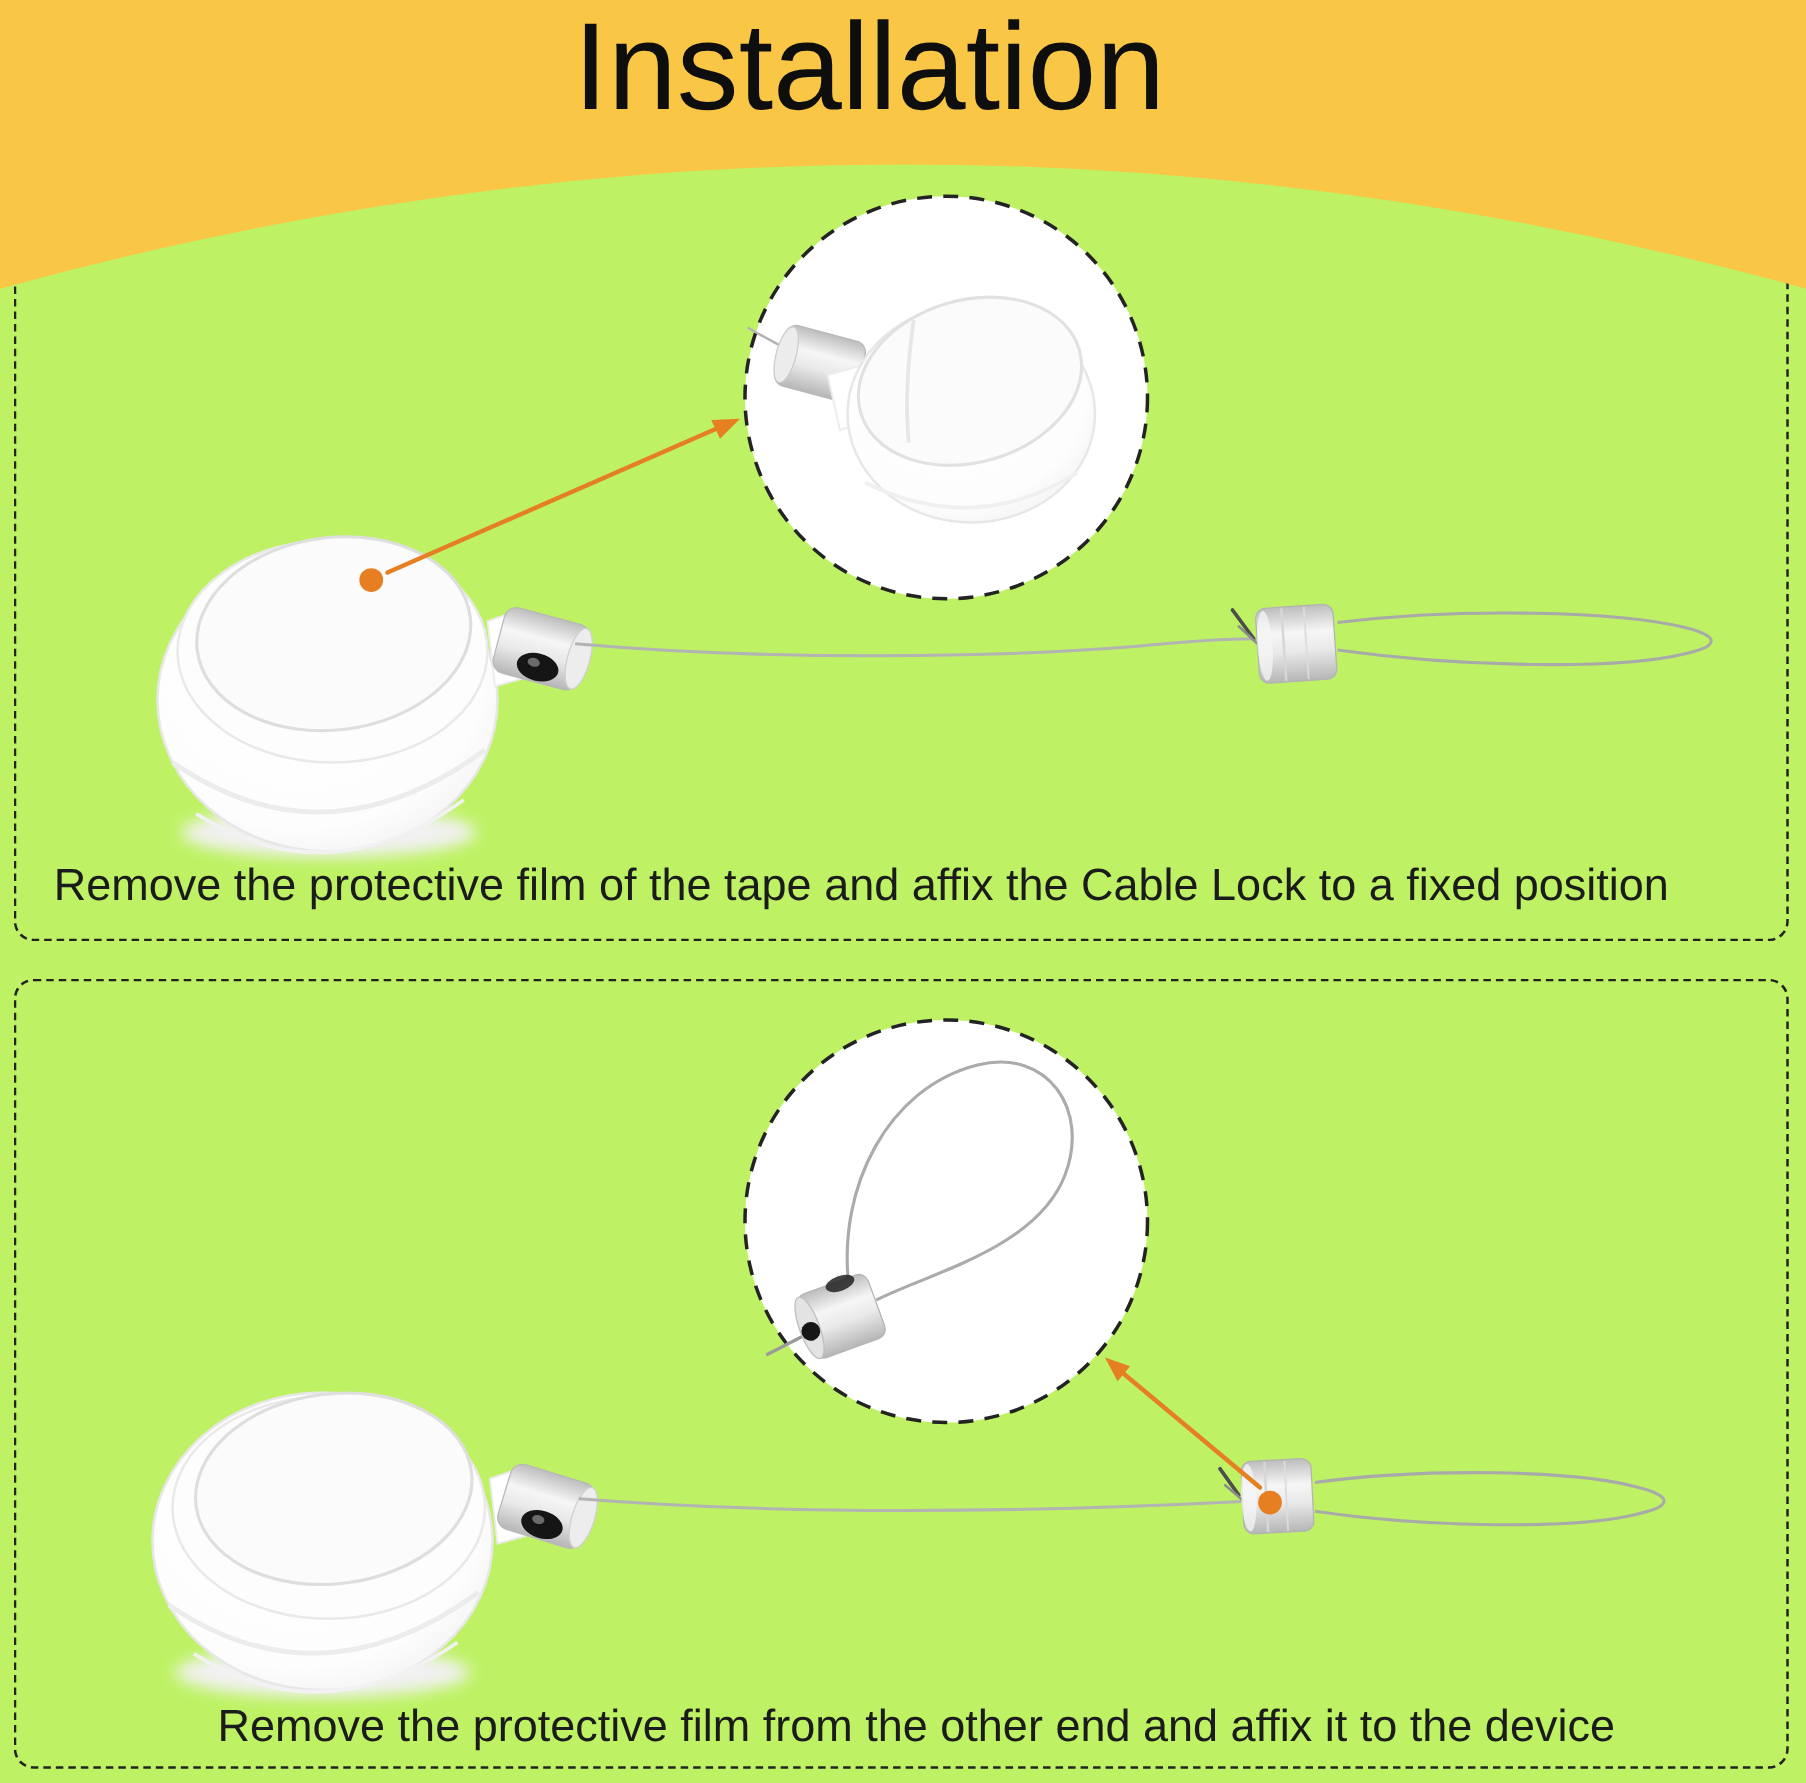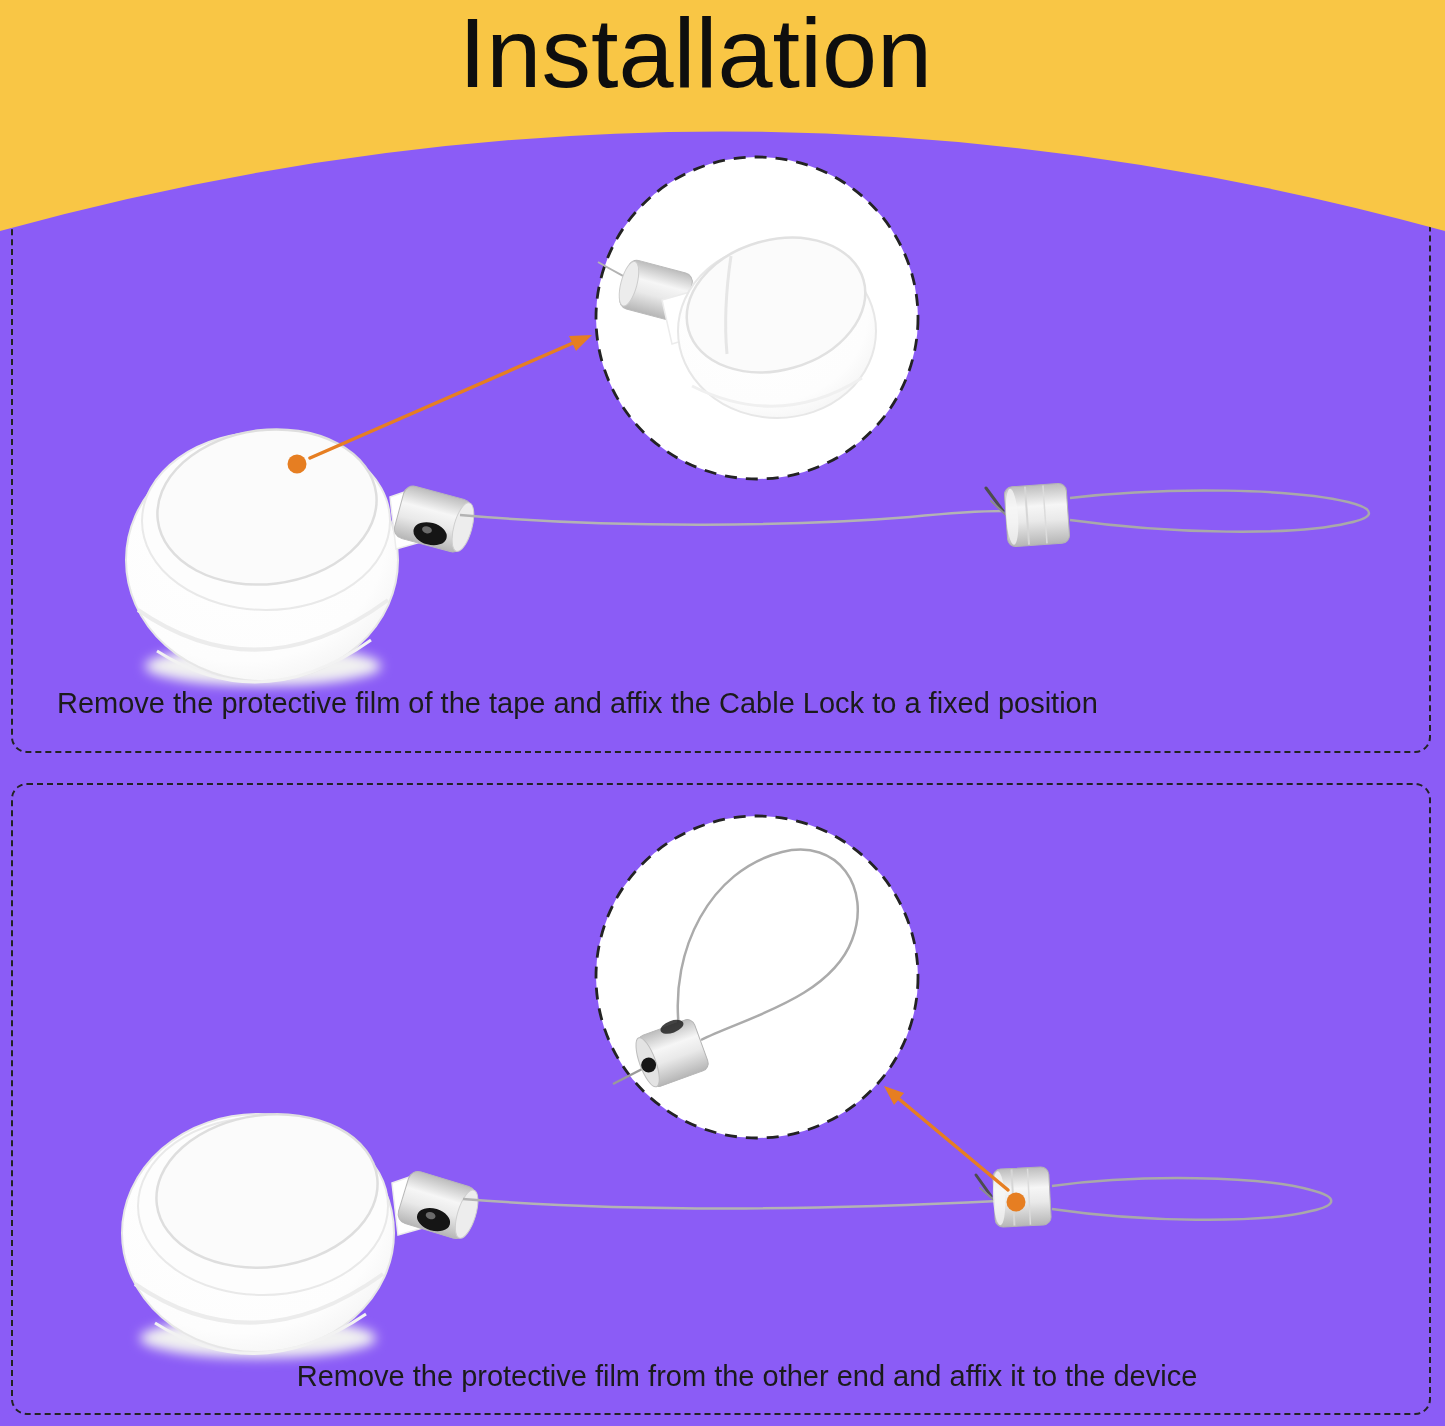--- a/index.html
+++ b/index.html
@@ -1,40 +1,40 @@
 <!DOCTYPE html>
 <html style="--banner-yellow: #F9C645; --accent-orange: #E67E22; --title-text: #0E0E0E; --caption-text: #1B1B1B; --dash-line: #232323; --wire-gray: #B3B3B3;"><head>
 <meta charset="utf-8">
 <style>
   html,body{margin:0;padding:0;background:#ffffff;}
   body{width:1445px;height:1426px;overflow:hidden;
        font-family:"Liberation Sans","DejaVu Sans",sans-serif;}
-  .stage{position:relative;width:1445px;height:1426px;background:#8b5cf6;}
+  .stage{position:relative;width:1445px;height:1426px;background:#bef264;}
 
   
   .panel{position:absolute;left:11px;width:1420px;box-sizing:border-box;
          border:2.5px dashed var(--dash-line,#232323);border-radius:16px;
          background:transparent;z-index:1;}
   .panel-1{top:112px;height:641px;}
   .panel-2{top:783px;height:632px;}
 
   
   svg.art{position:absolute;left:0;top:0;z-index:2;pointer-events:none;}
 
   
   .banner{position:absolute;left:0;top:0;width:1445px;height:236px;z-index:3;}
   .banner svg{position:absolute;left:0;top:0;display:block;}
   .banner h1{position:absolute;left:0;top:3px;width:100%;margin:0;
              text-align:center;transform:translateX(-27px);
              font-size:99px;font-weight:400;letter-spacing:0px;line-height:1;
              color:var(--title-text,#0e0e0e);}
 
   
-  .caption{position:absolute;left:0;margin:0;padding-left:57px;width:1380px;
-           font-size:29px;line-height:1.2;color:var(--caption-text,#1b1b1b);
+  .caption{position:absolute;left:0;margin:0;padding-left:43px;width:1380px;
+           font-size:36px;line-height:1.2;color:var(--caption-text,#1b1b1b);
            z-index:4;white-space:nowrap;}
   .caption-1{top:686px;}
   .caption-2{top:1359px;text-align:center;}
 </style>
 </head>
 <body>
 
 <div class="stage">
 
   <section class="panel panel-1"></section>

